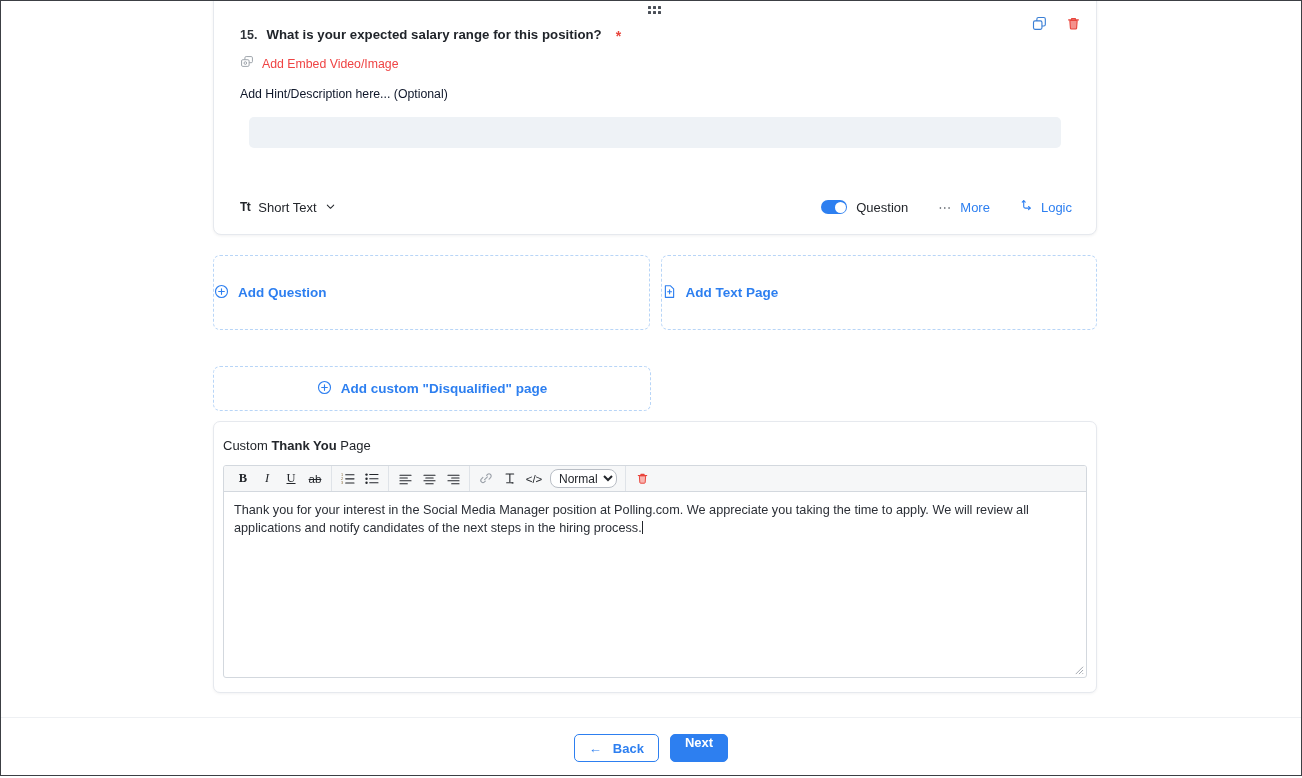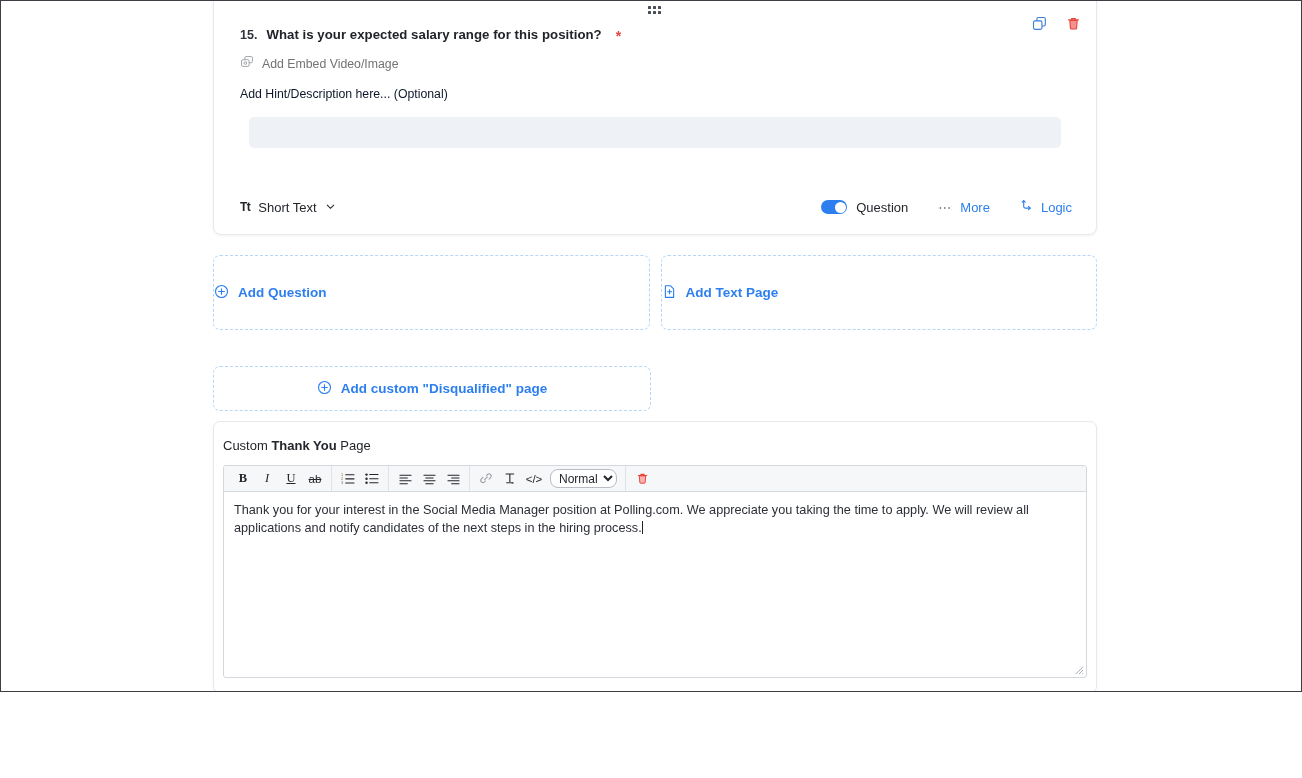--- a/index.html
+++ b/index.html
@@ -8,21 +8,21 @@
     padding: 0;
     background: #ffffff;
   }
   body {
     font-family: "Liberation Sans", sans-serif;
     -webkit-font-smoothing: antialiased;
   }
   .viewport {
     position: relative;
     width: 1302px;
-    height: 692px;
+    height: 776px;
     box-sizing: border-box;
     border: 1px solid #3c3f44;
     background: #ffffff;
     overflow: hidden;
   }
   .scroll-area {
     position: absolute;
     left: 0;
     top: 0;
     width: 1300px;
@@ -111,21 +111,21 @@
   .embed-row {
     display: flex;
     align-items: center;
     gap: 8px;
     margin-bottom: 14px;
     cursor: pointer;
     width: max-content;
   }
   .embed-label {
     font-size: 12.3px;
-    color: #737373;
+    color: #ef4444;
   }
   .hint-placeholder {
     font-size: 12.3px;
     color: #0f172a;
     margin-bottom: 16px;
     cursor: text;
   }
   .answer-field {
     height: 31px;
     background: #eef2f6;
@@ -373,20 +373,21 @@
   }
   .btn-back {
     background: #ffffff;
     border: 1px solid #2d7ff0;
     color: #2d7ff0;
   }
   .btn-next {
     background: #2d7ff0;
     border: 1px solid #2d7ff0;
     color: #ffffff;
+    flex-direction: column;
   }
 </style>
 </head>
 <body>
 
 <div class="viewport">
   <div class="scroll-area">
 
     <div class="question-card">
 

